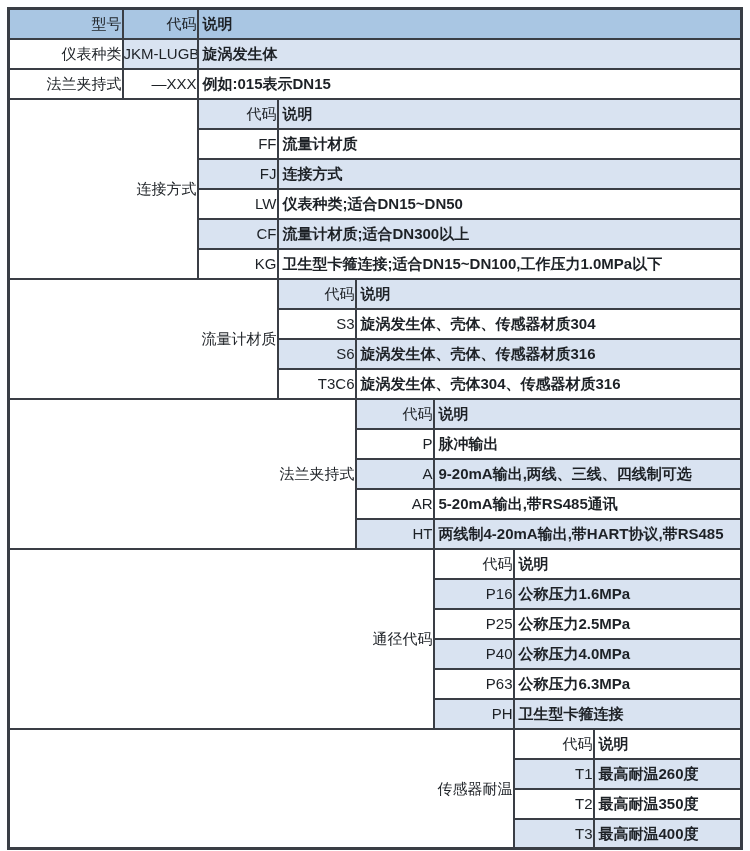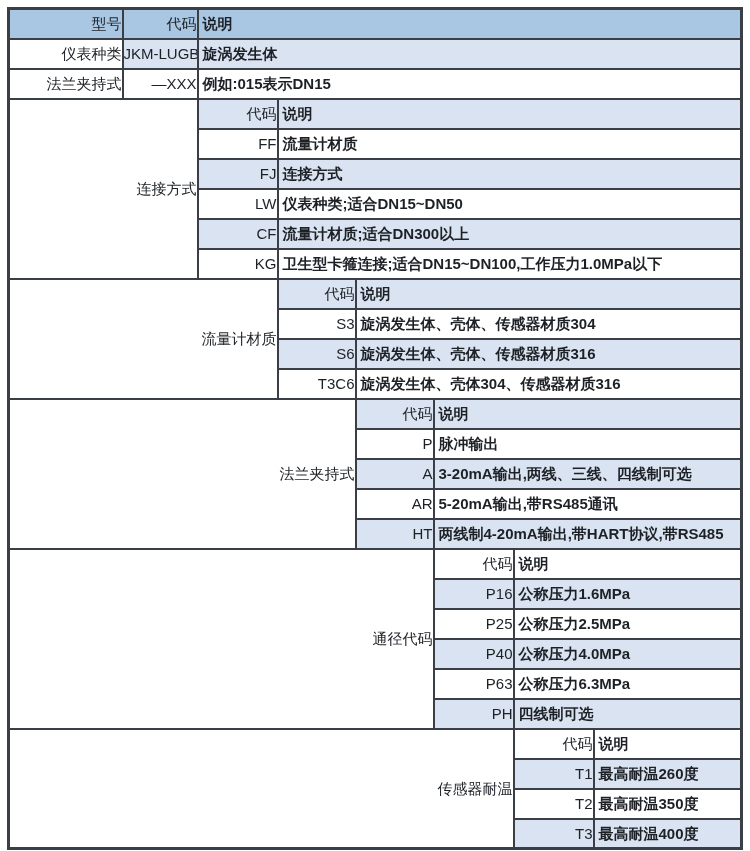--- a/index.html
+++ b/index.html
@@ -122,21 +122,21 @@
       <td class="lbl" colspan="4" rowspan="5">法兰夹持式</td>
       <td class="code bg-b">代码</td>
       <td class="desc bg-b" colspan="3">说明</td>
     </tr>
     <tr>
       <td class="code bg-w">P</td>
       <td class="desc bg-w" colspan="3">脉冲输出</td>
     </tr>
     <tr>
       <td class="code bg-b">A</td>
-      <td class="desc bg-b" colspan="3">3-20mA输出,两线、三线、四线制可选</td>
+      <td class="desc bg-b" colspan="3">9-20mA输出,两线、三线、四线制可选</td>
     </tr>
     <tr>
       <td class="code bg-w">AR</td>
       <td class="desc bg-w" colspan="3">5-20mA输出,带RS485通讯</td>
     </tr>
     <tr>
       <td class="code bg-b">HT</td>
       <td class="desc bg-b" colspan="3">两线制4-20mA输出,带HART协议,带RS485</td>
     </tr>
 
@@ -156,21 +156,21 @@
     <tr>
       <td class="code bg-b">P40</td>
       <td class="desc bg-b" colspan="2">公称压力4.0MPa</td>
     </tr>
     <tr>
       <td class="code bg-w">P63</td>
       <td class="desc bg-w" colspan="2">公称压力6.3MPa</td>
     </tr>
     <tr>
       <td class="code bg-b">PH</td>
-      <td class="desc bg-b" colspan="2">四线制可选</td>
+      <td class="desc bg-b" colspan="2">卫生型卡箍连接</td>
     </tr>
 
     <tr>
       <td class="lbl" colspan="6" rowspan="4">传感器耐温</td>
       <td class="code bg-w">代码</td>
       <td class="desc bg-w">说明</td>
     </tr>
     <tr>
       <td class="code bg-b">T1</td>
       <td class="desc bg-b">最高耐温260度</td>

